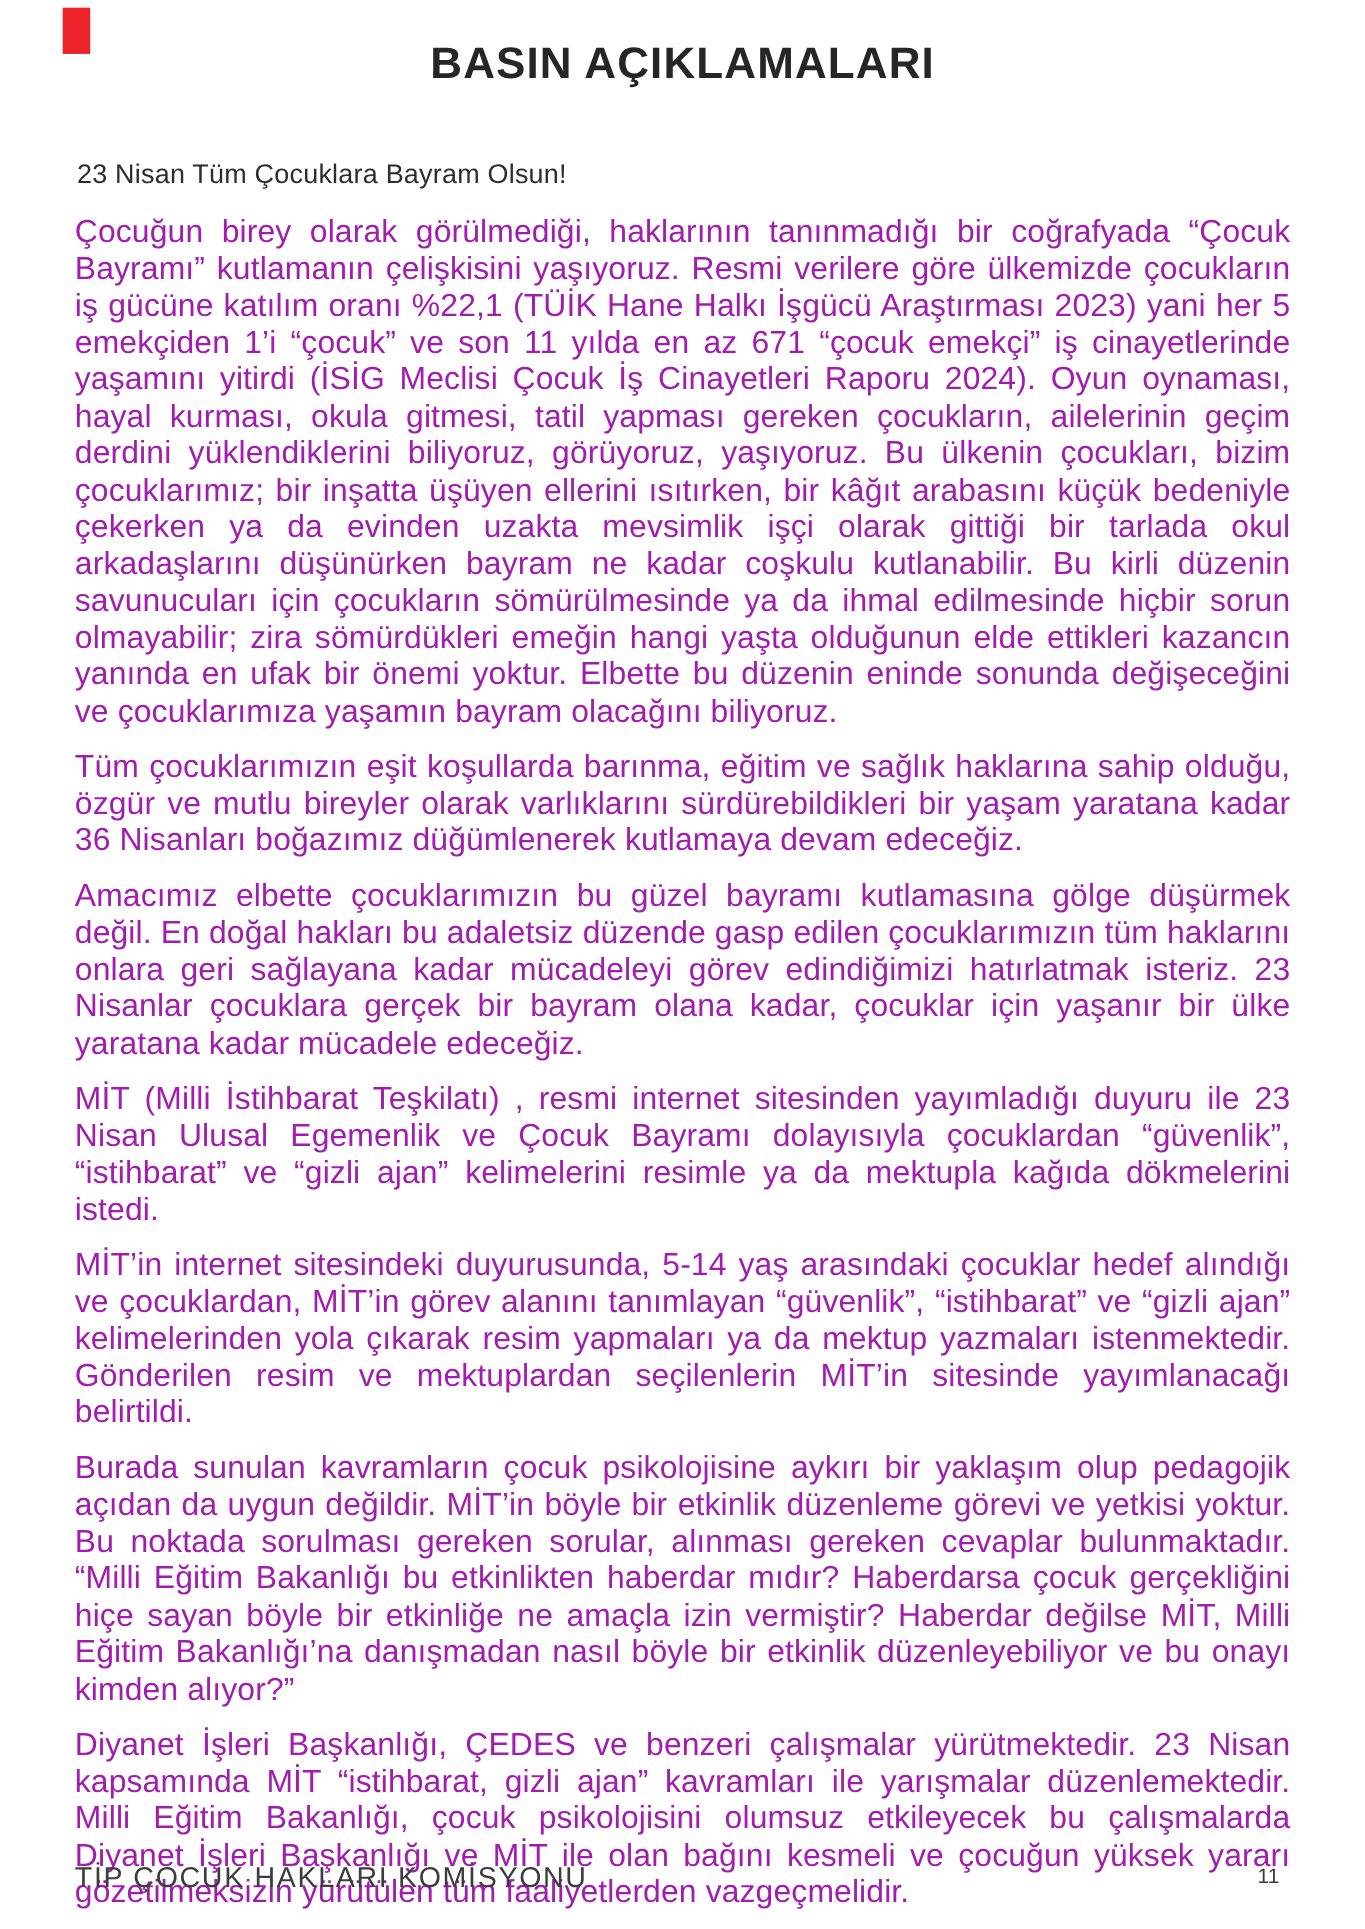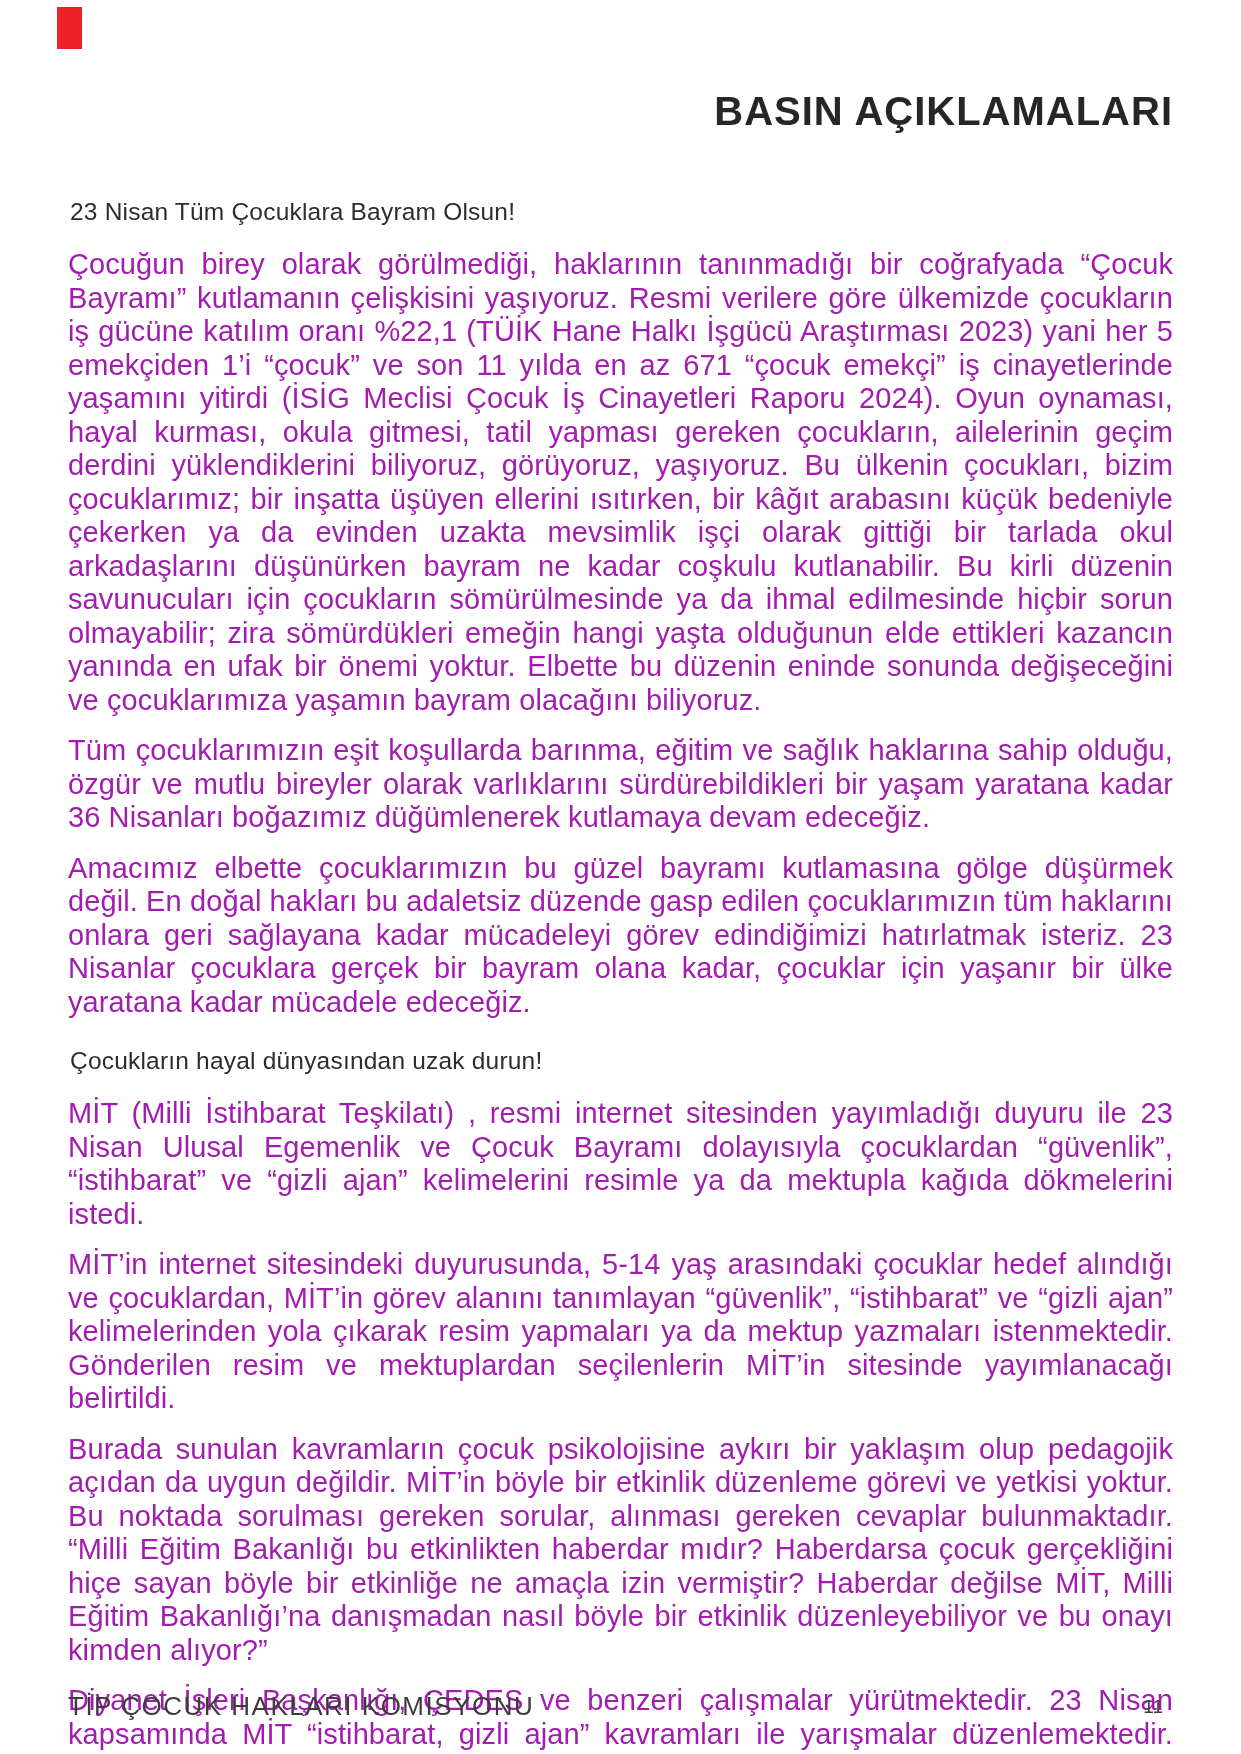--- a/index.html
+++ b/index.html
@@ -24,22 +24,22 @@
     height: 42px;
     background: #ed2228; 
   }
   .content {
     position: absolute;
     left: 68px;
     right: 68px;
     top: 0;
   }
   .doc-title {
-    margin: 89px 0 64px 0;
-    text-align: right;
+    margin: 36px 0 64px 0;
+    text-align: center;
     font-size: 40px;
     font-weight: 800;
     letter-spacing: 1px;
     color: #262626;
   }
   .section-heading {
     margin: 28px 0 22px 2px;
     font-size: 24.5px;
     font-weight: 400;
     color: #2d2d2d;
@@ -88,21 +88,20 @@
     <h1 class="doc-title">BASIN AÇIKLAMALARI</h1>
 
     <div class="section">
       <h2 class="section-heading">23 Nisan Tüm Çocuklara Bayram Olsun!</h2>
       <p class="para">Çocuğun birey olarak görülmediği, haklarının tanınmadığı bir coğrafyada “Çocuk Bayramı” kutlamanın çelişkisini yaşıyoruz. Resmi verilere göre ülkemizde çocukların iş gücüne katılım oranı %22,1 (TÜİK Hane Halkı İşgücü Araştırması 2023) yani her 5 emekçiden 1’i “çocuk” ve son 11 yılda en az 671 “çocuk emekçi” iş cinayetlerinde yaşamını yitirdi (İSİG Meclisi Çocuk İş Cinayetleri Raporu 2024). Oyun oynaması, hayal kurması, okula gitmesi, tatil yapması gereken çocukların, ailelerinin geçim derdini yüklendiklerini biliyoruz, görüyoruz, yaşıyoruz. Bu ülkenin çocukları, bizim çocuklarımız; bir inşatta üşüyen ellerini ısıtırken, bir kâğıt arabasını küçük bedeniyle çekerken ya da evinden uzakta mevsimlik işçi olarak gittiği bir tarlada okul arkadaşlarını düşünürken bayram ne kadar coşkulu kutlanabilir. Bu kirli düzenin savunucuları için çocukların sömürülmesinde ya da ihmal edilmesinde hiçbir sorun olmayabilir; zira sömürdükleri emeğin hangi yaşta olduğunun elde ettikleri kazancın yanında en ufak bir önemi yoktur. Elbette bu düzenin eninde sonunda değişeceğini ve çocuklarımıza yaşamın bayram olacağını biliyoruz.</p>
       <p class="para">Tüm çocuklarımızın eşit koşullarda barınma, eğitim ve sağlık haklarına sahip olduğu, özgür ve mutlu bireyler olarak varlıklarını sürdürebildikleri bir yaşam yaratana kadar 36 Nisanları boğazımız düğümlenerek kutlamaya devam edeceğiz.</p>
       <p class="para">Amacımız elbette çocuklarımızın bu güzel bayramı kutlamasına gölge düşürmek değil. En doğal hakları bu adaletsiz düzende gasp edilen çocuklarımızın tüm haklarını onlara geri sağlayana kadar mücadeleyi görev edindiğimizi hatırlatmak isteriz. 23 Nisanlar çocuklara gerçek bir bayram olana kadar, çocuklar için yaşanır bir ülke yaratana kadar mücadele edeceğiz.</p>
     </div>
 
     <div class="section">
-      <h2 class="section-heading">Çocukların hayal dünyasından uzak durun!</h2>
       <p class="para">MİT (Milli İstihbarat Teşkilatı) , resmi internet sitesinden yayımladığı duyuru ile 23 Nisan Ulusal Egemenlik ve Çocuk Bayramı dolayısıyla çocuklardan “güvenlik”, “istihbarat” ve “gizli ajan” kelimelerini resimle ya da mektupla kağıda dökmelerini istedi.</p>
       <p class="para">MİT’in internet sitesindeki duyurusunda, 5-14 yaş arasındaki çocuklar hedef alındığı ve çocuklardan, MİT’in görev alanını tanımlayan “güvenlik”, “istihbarat” ve “gizli ajan” kelimelerinden yola çıkarak resim yapmaları ya da mektup yazmaları istenmektedir. Gönderilen resim ve mektuplardan seçilenlerin MİT’in sitesinde yayımlanacağı belirtildi.</p>
       <p class="para">Burada sunulan kavramların çocuk psikolojisine aykırı bir yaklaşım olup pedagojik açıdan da uygun değildir. MİT’in böyle bir etkinlik düzenleme görevi ve yetkisi yoktur. Bu noktada sorulması gereken sorular, alınması gereken cevaplar bulunmaktadır. “Milli Eğitim Bakanlığı bu etkinlikten haberdar mıdır? Haberdarsa çocuk gerçekliğini hiçe sayan böyle bir etkinliğe ne amaçla izin vermiştir? Haberdar değilse MİT, Milli Eğitim Bakanlığı’na danışmadan nasıl böyle bir etkinlik düzenleyebiliyor ve bu onayı kimden alıyor?”</p>
       <p class="para">Diyanet İşleri Başkanlığı, ÇEDES ve benzeri çalışmalar yürütmektedir. 23 Nisan kapsamında MİT “istihbarat, gizli ajan” kavramları ile yarışmalar düzenlemektedir. Milli Eğitim Bakanlığı, çocuk psikolojisini olumsuz etkileyecek bu çalışmalarda Diyanet İşleri Başkanlığı ve MİT ile olan bağını kesmeli ve çocuğun yüksek yararı gözetilmeksizin yürütülen tüm faaliyetlerden vazgeçmelidir.</p>
     </div>
 
   </div>
 
   <div class="footer">
     <span class="footer-org">TİP ÇOCUK HAKLARI KOMİSYONU</span>

